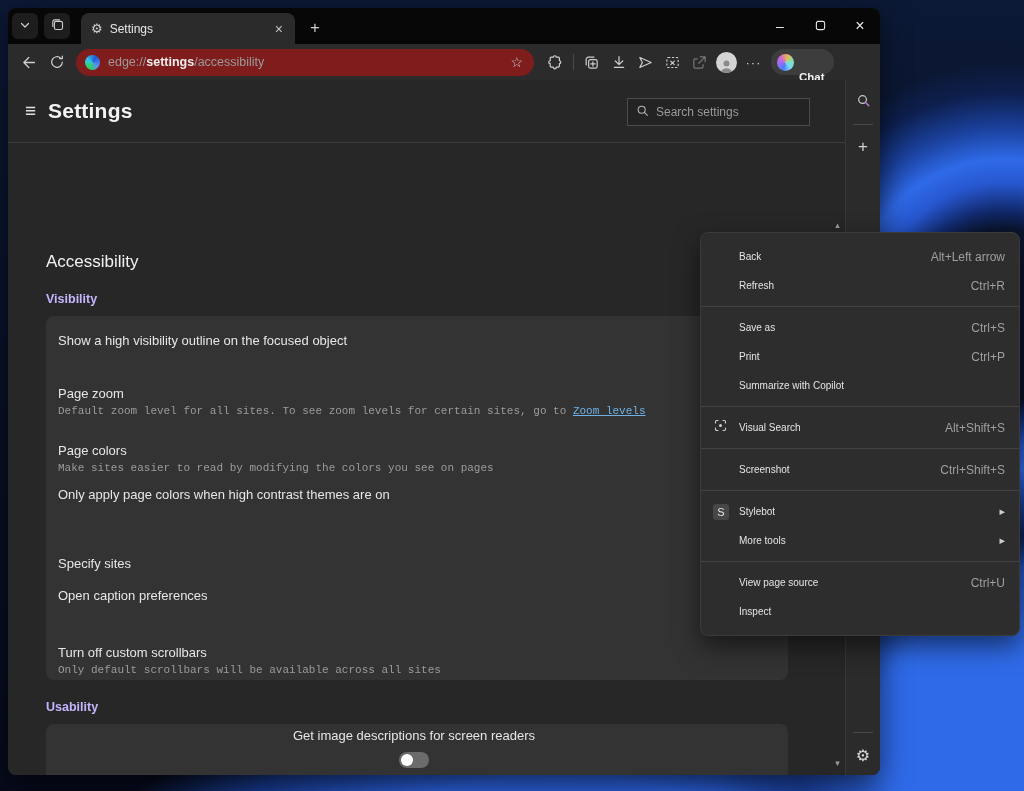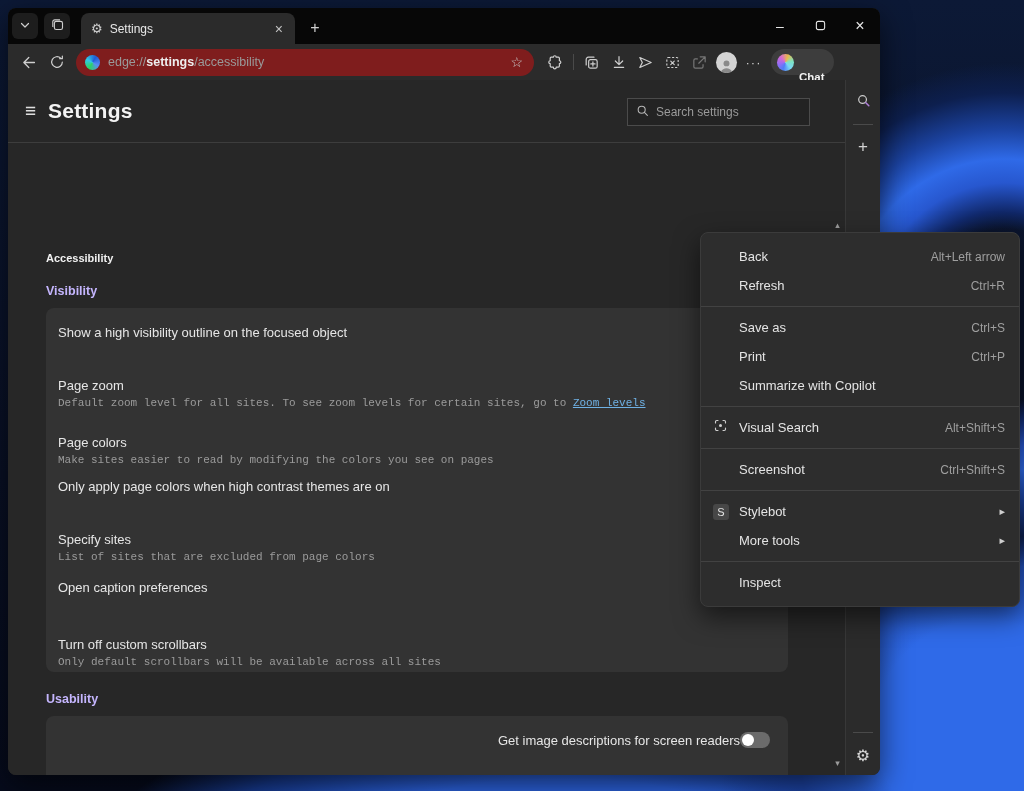--- a/index.html
+++ b/index.html
@@ -79,30 +79,30 @@
     position:absolute; right:35px; top:18px; width:183px; height:28px;
     border:1px solid #4b4b4b; border-radius:0; background:#232323;
     display:flex; align-items:center; padding:0 8px;
   }
   .search-box input { background:transparent; border:none; outline:none; color:#cfcfcf;
     font-size:12px; font-family:"Liberation Sans",sans-serif; width:100%; margin-left:7px; }
   .search-box input::placeholder { color:#9a9a9a; }
   .header-divider { height:1px; background:#3d3d3d; }
 
   .scroll-area { position:absolute; left:0; right:14px; top:135px; bottom:0; padding:0 0 0 38px; overflow:hidden; }
-  .h1 { margin-top:37px; font-size:11px; font-weight:bold; color:#f1f1f1; }
+  .h1 { margin-top:37px; font-size:17px; font-weight:normal; color:#f1f1f1; }
   .h2 { margin-top:20px; font-size:12.5px; font-weight:bold; color:#c4b5fd; }
   .card { margin-top:10px; width:742px; background:#333333; border-radius:8px; padding:4px 0; }
   .row { display:flex; flex-direction:column; justify-content:center; padding:0 18px 0 12px; height:40px; }
   .row.tall { height:57px;justify-content:flex-end; }
   .row.mid { height:48px; }
   .row-title { font-size:13px; color:#e6e6e6; }
   .row-desc { font-size:11px; color:#9b9b9b; margin-top:4px;font-family:Liberation Mono, monospace; }
   .row-desc a { color:#6fb1e4; text-decoration:underline; }
-  .toggle-row { flex-direction:row; align-items:center; justify-content:flex-end; }
+  .toggle-row { flex-direction:column; align-items:center; justify-content:space-between; }
   .toggle { width:30px; height:16px; border-radius:8px; background:#6b6b6b; position:relative; flex:none; }
   .toggle .knob { width:12px; height:12px; border-radius:50%; background:#ffffff; position:absolute; left:2px; top:2px; }
 
   
   .v-scrollbar { position:absolute; top:135px; bottom:0; right:1px; width:13px;
     display:flex; flex-direction:column; align-items:center; }
   .sb-arrow { font-size:9px; color:#9c9c9c; line-height:1; padding:6px 0 0; }
   .sb-arrow.down { padding:0 0 7px; }
   .sb-thumb { width:7px; height:66px; margin-top:5px; border-radius:4px; background:#adadad; }
   .sb-fill { flex:1; }
@@ -119,21 +119,21 @@
   
   .context-menu {
     position:absolute; left:700px; top:232px; width:320px; z-index:50;
     background:#2d2d2d; border:1px solid #3b3b3b; border-radius:8px;
     box-shadow:0 10px 26px rgba(0,0,0,.55); padding:3px 0; overflow:hidden;
   }
   .mgroup { padding:6px 0; }
   .mdivider { height:1px; background:#424242; }
   .mi { height:29px; display:flex; align-items:center; padding:0 14px 0 12px; }
   .mi .islot { width:26px; flex:none; display:flex; align-items:center; }
-  .mi .mlabel { flex:1; font-size:13px; color:#e4e4e4; }
+  .mi .mlabel { flex:1; font-size:10px; color:#e4e4e4; }
   .mi .mshort { font-size:12px; color:#9f9f9f; }
   .mi .marrow { font-size:11px; color:#cfcfcf; }
   .stylebot-badge { width:16px; height:16px; border-radius:3px; background:#474747;
     color:#e2e2e2; font-size:11px; display:flex; align-items:center; justify-content:center; }
 </style>
 </head>
 <body>
 
 <div class="window">
 
@@ -289,21 +289,20 @@
           </div>
           <div class="row tall">
             <div class="row-title">Page colors</div>
             <div class="row-desc">Make sites easier to read by modifying the colors you see on pages</div>
           </div>
           <div class="row">
             <div class="row-title">Only apply page colors when high contrast themes are on</div>
           </div>
           <div class="row tall">
             <div class="row-title">Specify sites</div>
-            <div class="row-desc">List of sites that are excluded from page colors</div>
           </div>
           <div class="row mid">
             <div class="row-title">Open caption preferences</div>
           </div>
           <div class="row tall">
             <div class="row-title">Turn off custom scrollbars</div>
             <div class="row-desc">Only default scrollbars will be available across all sites</div>
           </div>
         </div>
 
@@ -415,17 +414,22 @@
     <div class="mi">
       <span class="islot"></span>
       <span class="mlabel">More tools</span>
       <span class="marrow">▸</span>
     </div>
   </div>
   <div class="mdivider"></div>
   <div class="mgroup">
     <div class="mi">
       <span class="islot"></span>
+      <span class="mlabel">View page source</span>
+      <span class="mshort">Ctrl+U</span>
+    </div>
+    <div class="mi">
+      <span class="islot"></span>
       <span class="mlabel">Inspect</span>
       <span class="mshort"></span>
     </div>
   </div>
 </div>
 
 </body></html>

